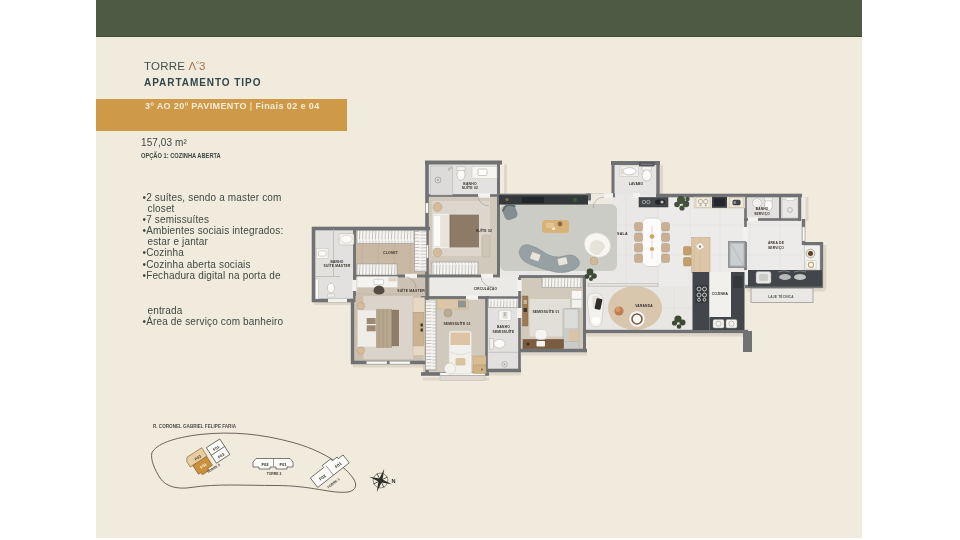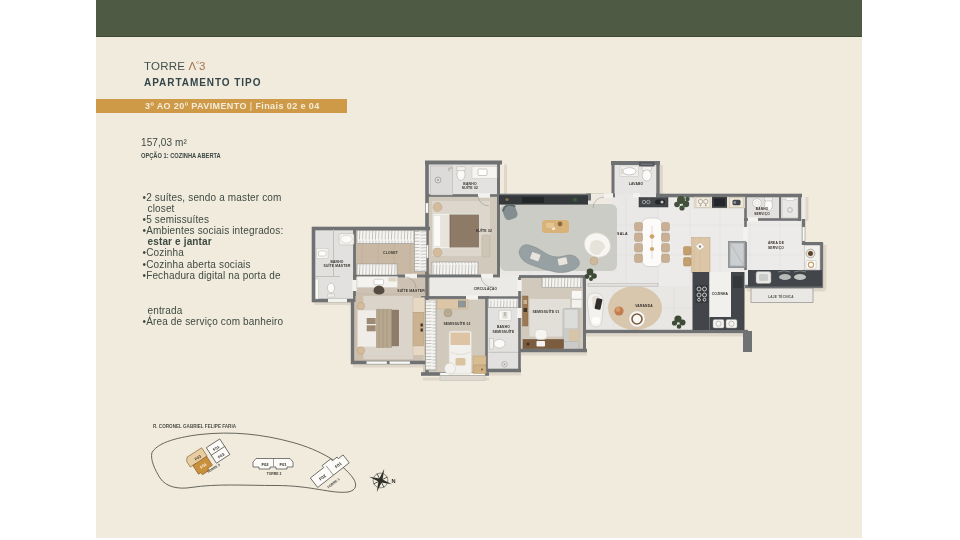--- a/index.html
+++ b/index.html
@@ -10,32 +10,32 @@
 <body>
 
 <div class="abs" style="left:96px;top:0;width:766px;height:538px;background:#f1ebdd;"></div>
 
 <div class="abs" style="left:96px;top:0;width:766px;height:36px;background:#4e5a44;border-bottom:1px solid #3e4a36;"></div>
 
 <div class="abs" style="left:144px;top:60px;font-size:11.5px;letter-spacing:0.2px;color:#41504c;">TORRE <span style="color:#a3714b;">Λ<span style="font-size:7px;vertical-align:4px;">º</span>3</span></div>
 
 <div class="abs" style="left:144px;top:76.5px;font-size:10px;font-weight:bold;letter-spacing:0.95px;color:#33464a;">APARTAMENTO TIPO</div>
 
-<div class="abs" style="left:96px;top:99px;width:251px;height:14px;background:#cf9a47;color:#f3ecda;font-size:9px;font-weight:bold;letter-spacing:0.4px;line-height:14px;"><span style="padding-left:49px;">3º AO 20º PAVIMENTO <span style="font-weight:normal;">|</span> Finais 02 e 04</span></div>
+<div class="abs" style="left:96px;top:99px;width:251px;height:32px;background:#cf9a47;color:#f3ecda;font-size:9px;font-weight:bold;letter-spacing:0.4px;line-height:14px;"><span style="padding-left:49px;">3º AO 20º PAVIMENTO <span style="font-weight:normal;">|</span> Finais 02 e 04</span></div>
 
 <div class="abs" style="left:141px;top:137px;font-size:10px;font-weight:normal;letter-spacing:0.1px;color:#3c4844;">157,03 m²</div>
 
 <div class="abs" style="left:141px;top:151.5px;font-size:6.8px;font-weight:bold;letter-spacing:0px;color:#3c4844;transform:scaleX(0.84);transform-origin:0 0;">OPÇÃO 1: COZINHA ABERTA</div>
 
 <div class="abs" style="left:142.5px;top:192px;font-size:10px;line-height:11.1px;letter-spacing:0.15px;color:#3f4a42;">
 <div>•2 suítes, sendo a master com</div>
 <div style="padding-left:5px;">closet</div>
-<div>•5 semissuítes</div>
+<div>•7 semissuítes</div>
 <div>•Ambientes sociais integrados:</div>
-<div style="padding-left:5px;font-weight:bold;">estar e jantar</div>
+<div style="padding-left:5px;">estar e jantar</div>
 <div>•Cozinha</div>
 <div>•Cozinha aberta sociais</div>
 <div>•Fechadura digital na porta de</div>
 <div style="padding-left:5px;margin-top:24px;">entrada</div>
 <div>•Área de serviço com banheiro</div>
 </div>
 <svg class="abs" style="left:0;top:0;" width="960" height="540" viewBox="0 0 960 540">
 
 <g fill="#8a8272" opacity="0.18">
       <rect x="314" y="302" width="42" height="3"></rect>

